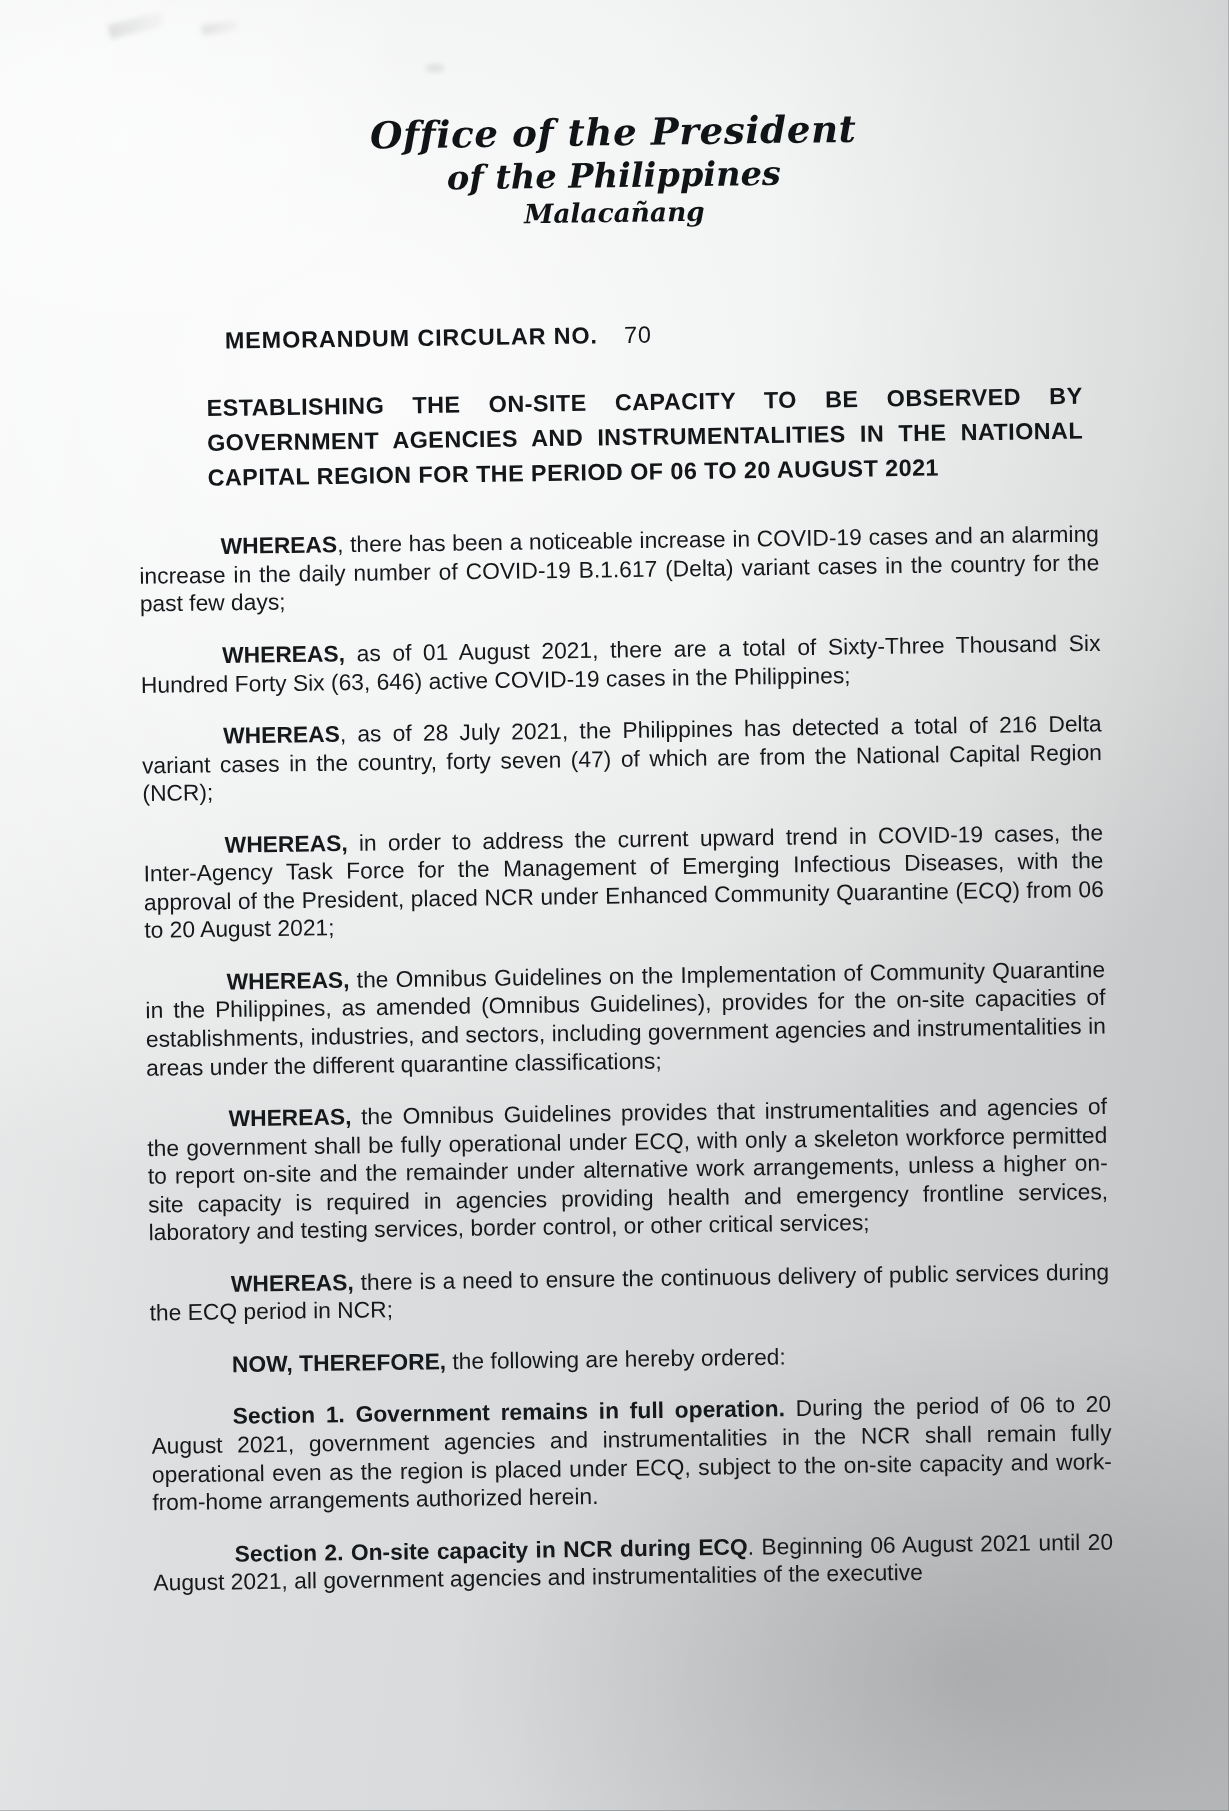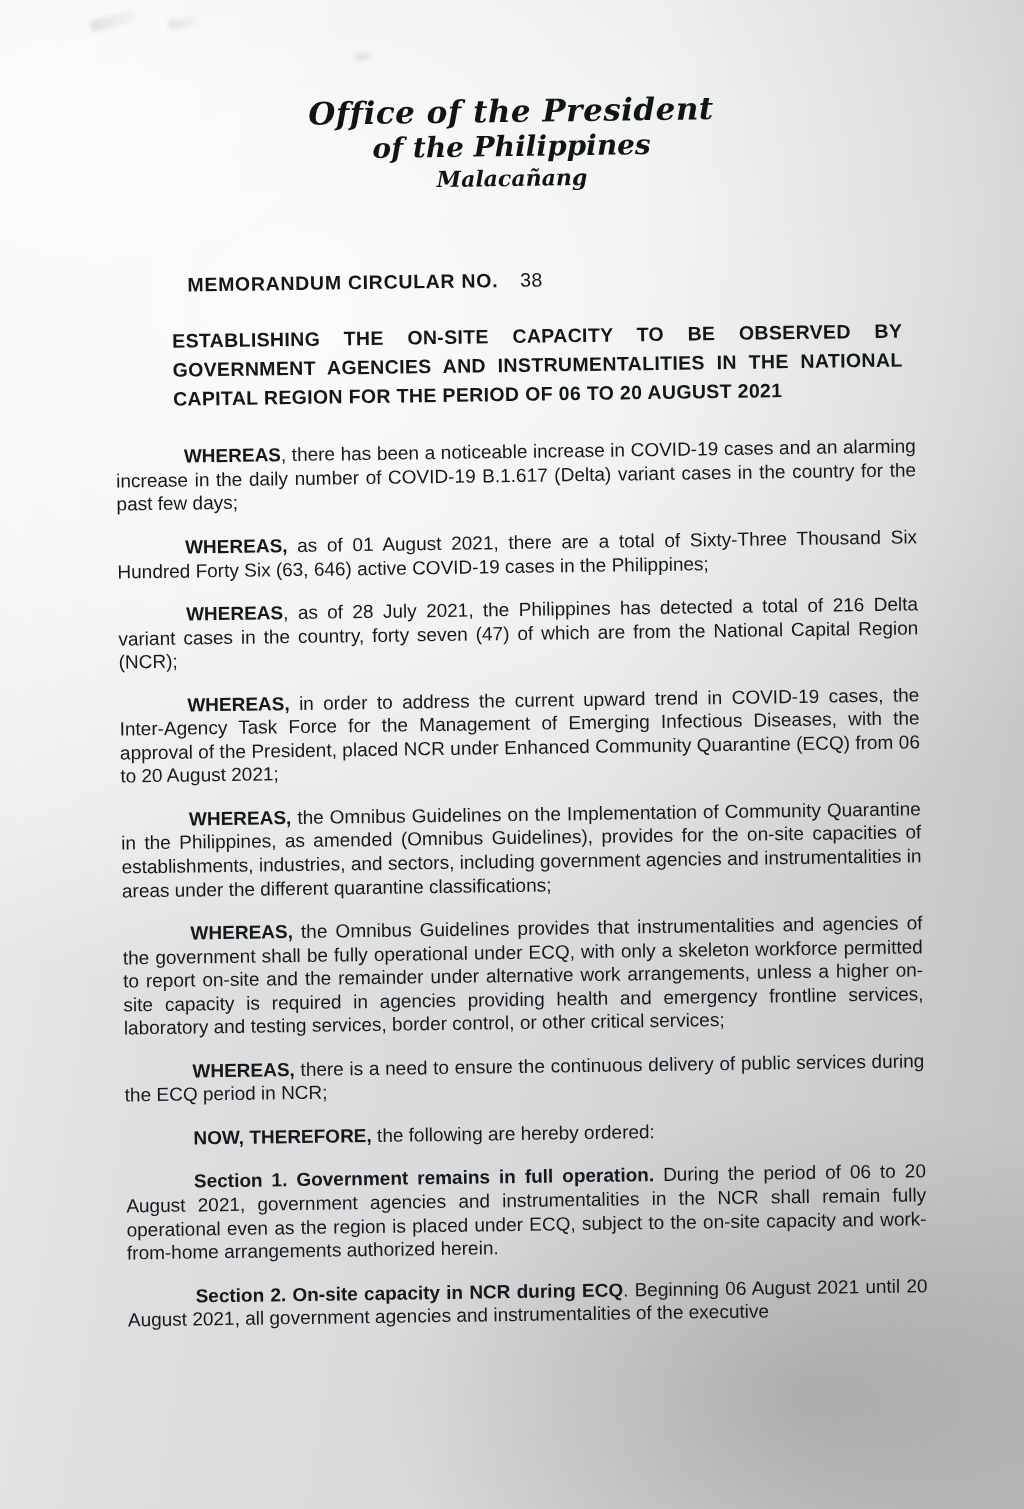--- a/index.html
+++ b/index.html
@@ -155,21 +155,21 @@
     <div class="doc">
       <div class="doc-inner">
 
         <div class="letterhead">
           <div class="lh-line1">Office of the President</div>
           <div class="lh-line2">of the Philippines</div>
           <div class="lh-line3">Malacañang</div>
         </div>
 
         <div class="mc-line">
-          <span>MEMORANDUM CIRCULAR NO.</span><span class="mc-number">38</span>
+          <span>MEMORANDUM CIRCULAR NO.</span><span class="mc-number">70</span>
         </div>
 
         <div class="title">ESTABLISHING THE ON-SITE CAPACITY TO BE OBSERVED BY GOVERNMENT AGENCIES AND INSTRUMENTALITIES IN THE NATIONAL CAPITAL REGION FOR THE PERIOD OF 06 TO 20 AUGUST 2021</div>
 
         <p class="para first">
           <b>WHEREAS</b><span>, there has been a noticeable increase in COVID-19 cases and an alarming increase in the daily number of COVID-19 B.1.617 (Delta) variant cases in the country for the past few days;</span>
         </p>
 
         <p class="para">
           <b>WHEREAS,</b><span> as of 01 August 2021, there are a total of Sixty-Three Thousand Six Hundred Forty Six (63, 646) active COVID-19 cases in the Philippines;</span>

